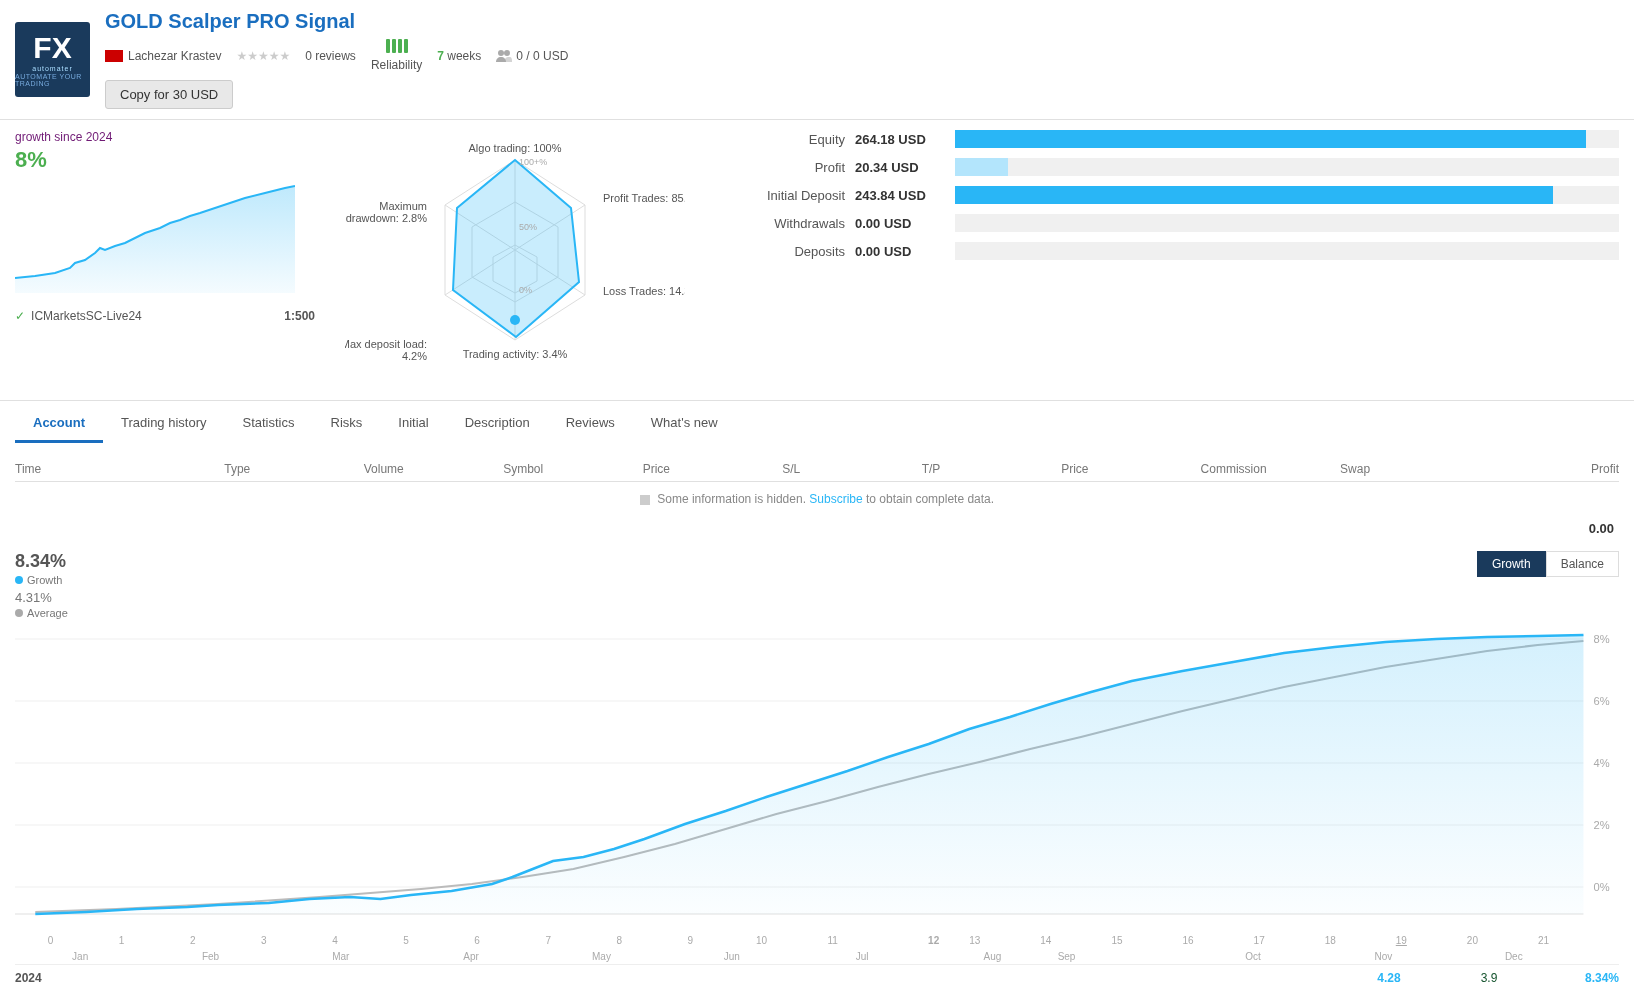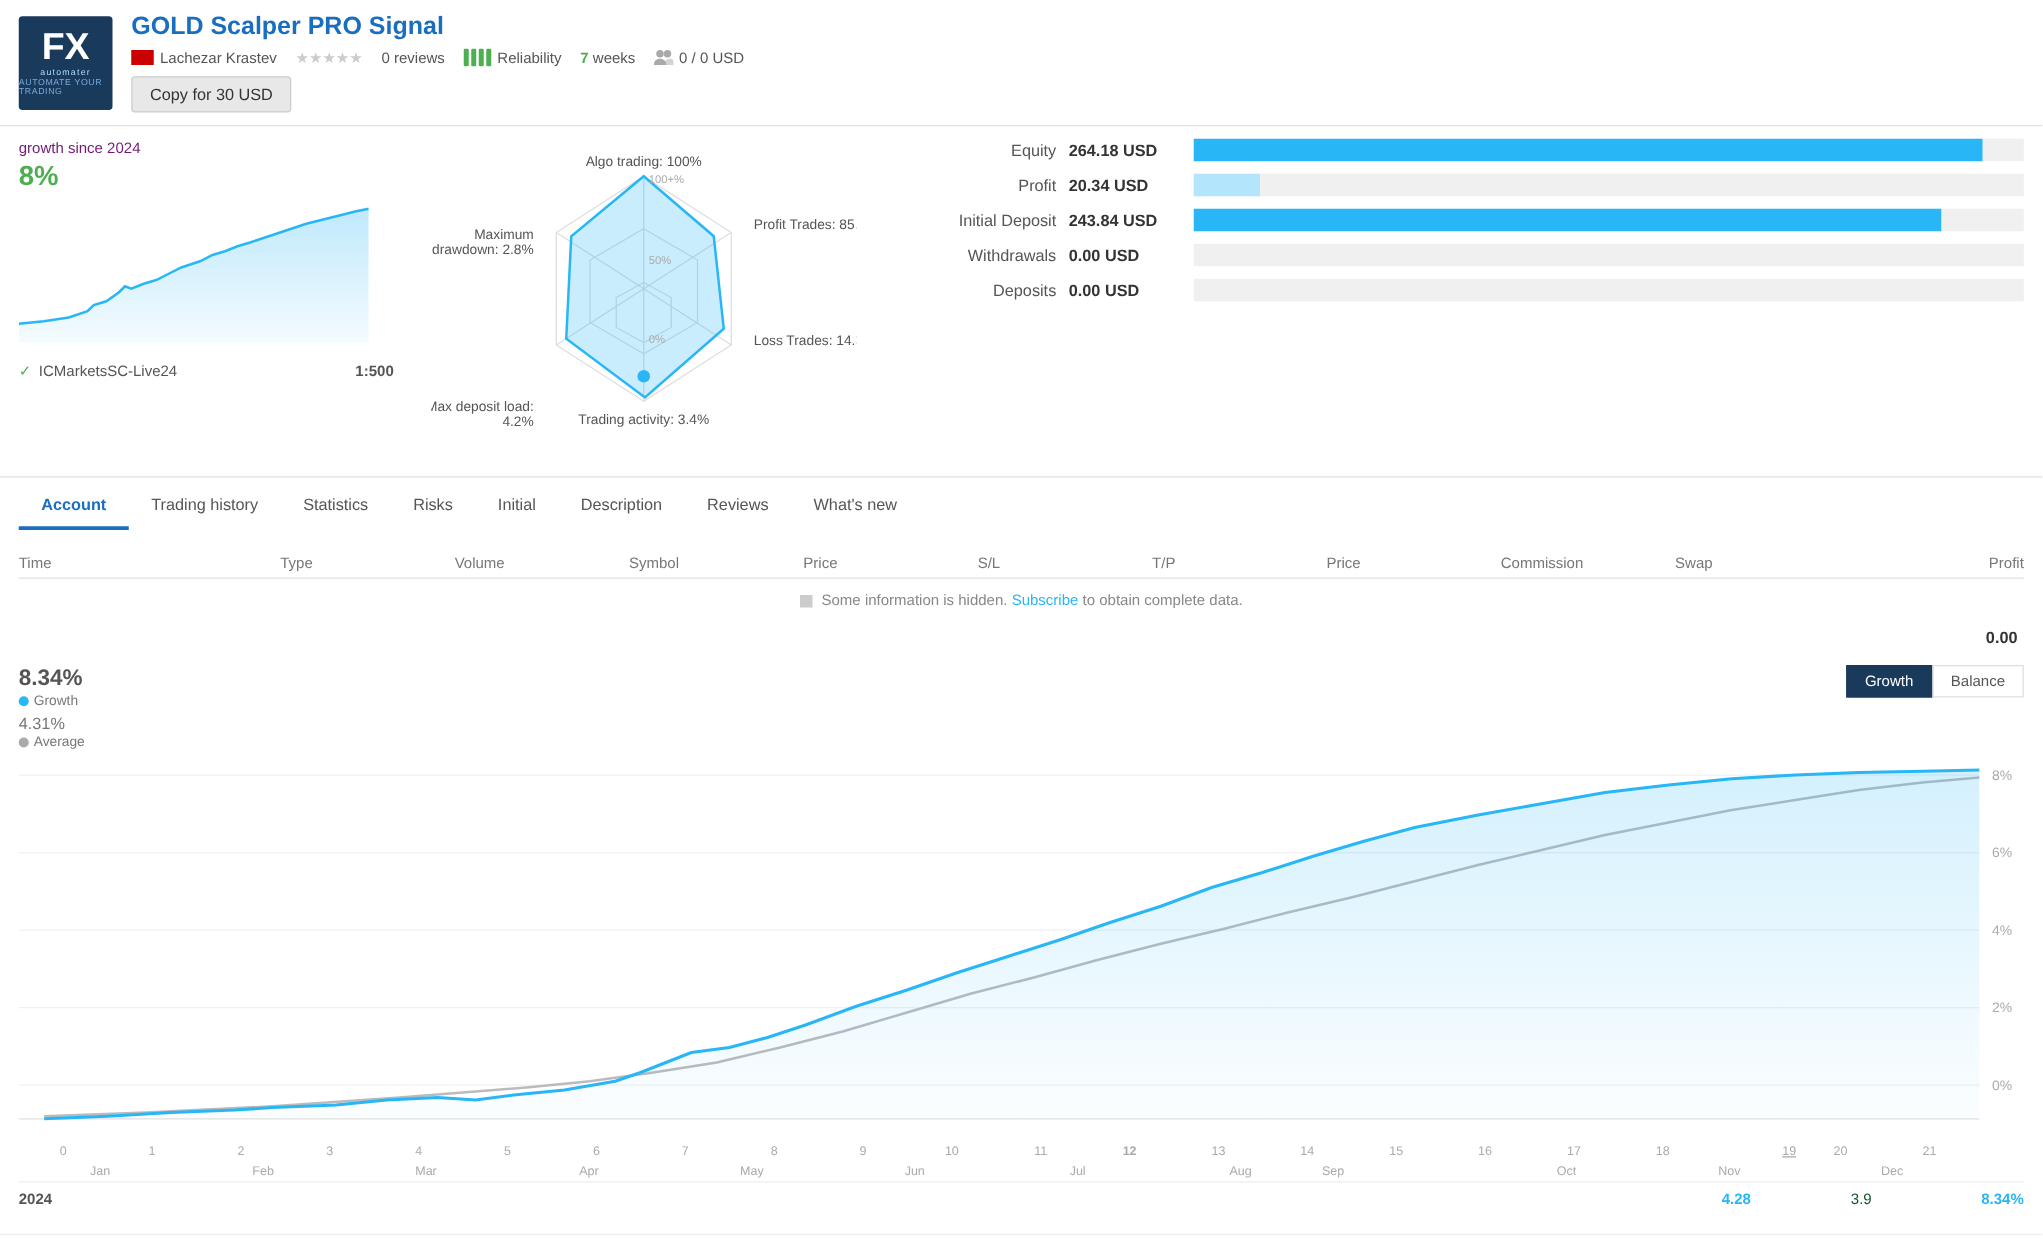--- a/index.html
+++ b/index.html
@@ -87,21 +87,21 @@
   </div>
   <div style="flex:1;">
     <div class="signal-title">GOLD Scalper PRO Signal</div>
     <div class="signal-meta">
       <span style="display:inline-flex;align-items:center;">
         <span style="display:inline-block;width:18px;height:12px;background:#c00;margin-right:5px;vertical-align:middle;"></span>
         <span>Lachezar Krastev</span>
       </span>
       <span style="color:#ccc;">★★★★★</span>
       <span>0 reviews</span>
-      <span style="display:inline-flex;align-items:center;gap:5px;">
+      <span style="display:inline-flex;align-items:center;gap:5px;flex-direction:column;">
         <span style="display:inline-flex;gap:2px;">
           <span style="width:4px;height:14px;background:#4caf50;display:inline-block;border-radius:1px;"></span>
           <span style="width:4px;height:14px;background:#4caf50;display:inline-block;border-radius:1px;"></span>
           <span style="width:4px;height:14px;background:#4caf50;display:inline-block;border-radius:1px;"></span>
           <span style="width:4px;height:14px;background:#4caf50;display:inline-block;border-radius:1px;"></span>
         </span>
         <span>Reliability</span>
       </span>
       <span>
         <span style="color:#4caf50;font-weight:bold;">7</span> weeks
@@ -308,28 +308,28 @@
     <span style="flex:1;text-align:center;">2</span>
     <span style="flex:1;text-align:center;">3</span>
     <span style="flex:1;text-align:center;">4</span>
     <span style="flex:1;text-align:center;">5</span>
     <span style="flex:1;text-align:center;">6</span>
     <span style="flex:1;text-align:center;">7</span>
     <span style="flex:1;text-align:center;">8</span>
     <span style="flex:1;text-align:center;">9</span>
     <span style="flex:1;text-align:center;">10</span>
     <span style="flex:1;text-align:center;">11</span>
-    <span style="flex:1;text-align:center;font-weight:bold;">12</span>
+    <span style="flex:1;text-align:right;font-weight:bold;">12</span>
     <span style="flex:1;text-align:center;">13</span>
     <span style="flex:1;text-align:center;">14</span>
     <span style="flex:1;text-align:center;">15</span>
     <span style="flex:1;text-align:center;">16</span>
     <span style="flex:1;text-align:center;">17</span>
     <span style="flex:1;text-align:center;">18</span>
-    <span style="flex:1;text-align:right;text-decoration:underline;">19</span>
+    <span style="flex:1;text-align:center;text-decoration:underline;">19</span>
     <span style="flex:1;text-align:center;">20</span>
     <span style="flex:1;text-align:center;">21</span>
   </div>
 
   <div style="display:flex;padding:2px 0;font-size:10px;color:#aaa;width:calc(100% - 40px);">
     <span style="flex:1.7;text-align:center;">Jan</span>
     <span style="flex:1.7;text-align:center;">Feb</span>
     <span style="flex:1.7;text-align:center;">Mar</span>
     <span style="flex:1.7;text-align:center;">Apr</span>
     <span style="flex:1.7;text-align:center;">May</span>

